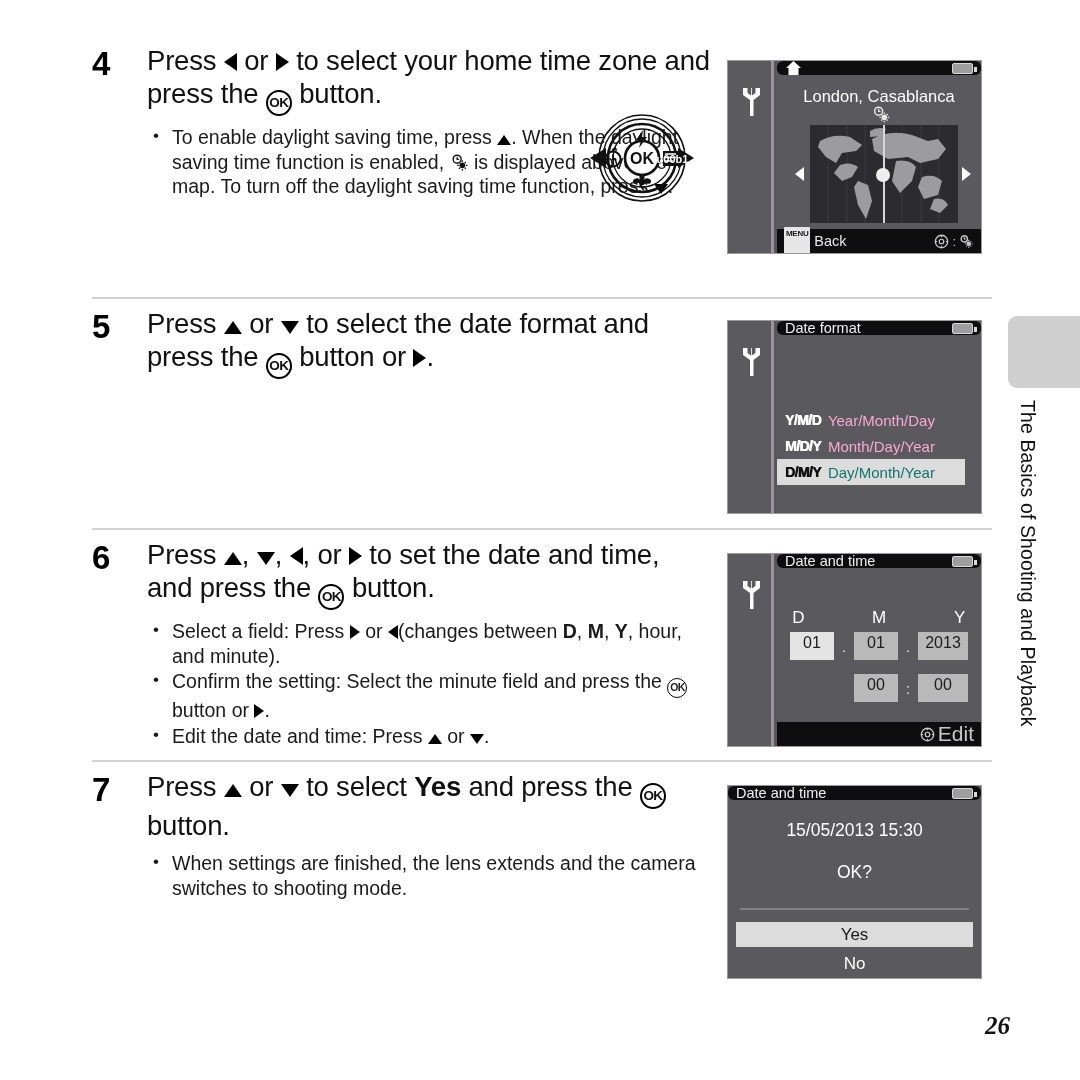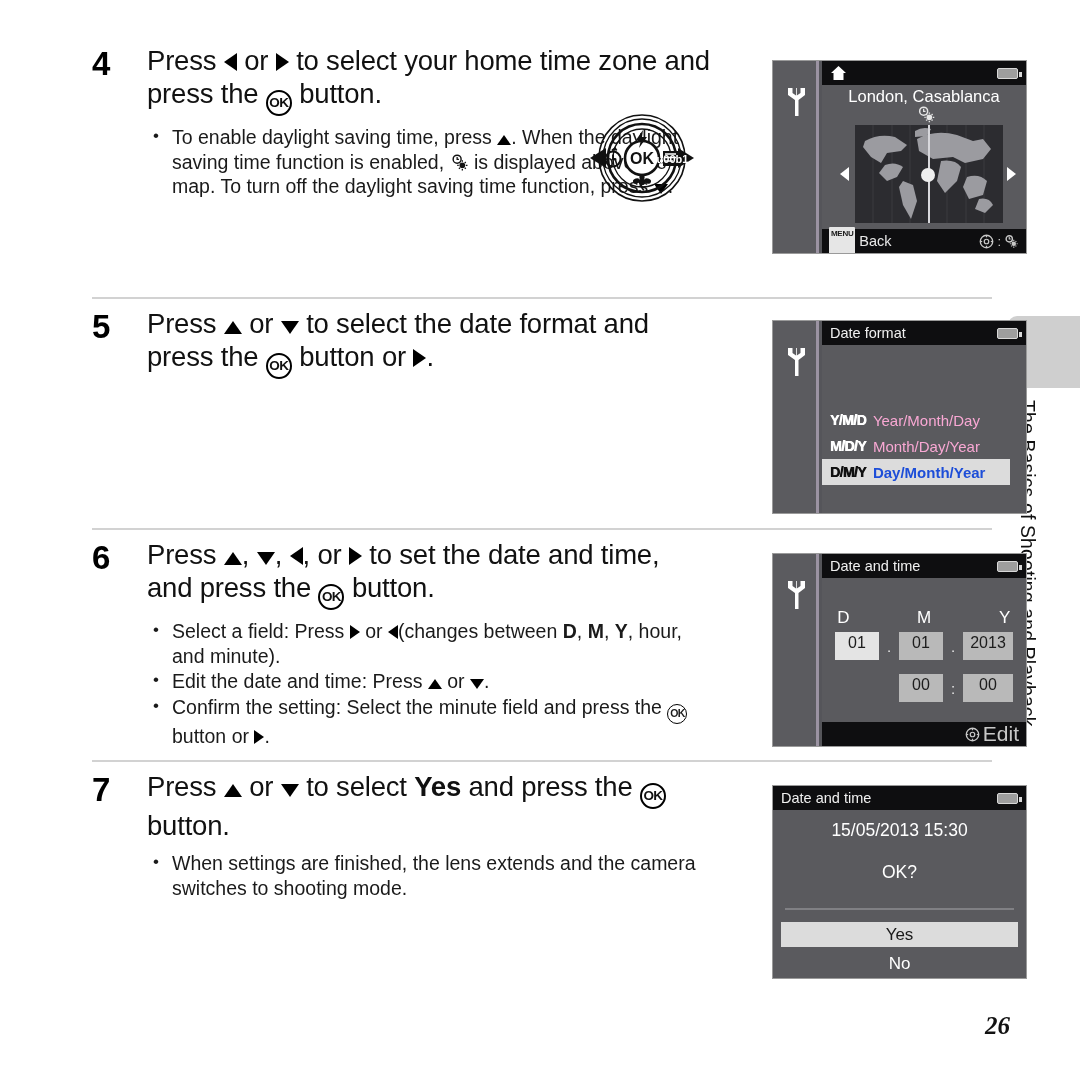--- a/index.html
+++ b/index.html
@@ -140,46 +140,46 @@
     left: 562px; top: 112px;
     width: 160px; height: 92px;
   }
 
   
   .lcd {
     position: absolute;
     border: 1.5px solid #9a9a9a;
     background: #55555a;
     overflow: hidden;
-    margin-left: 45px;
   }
   .lcd-side {
     position: absolute;
     left: 0; top: 0; bottom: 0;
     width: 46px;
     background: #5b5b5f;
     border-right: 3px solid #9b93a2;
     display: flex;
     align-items: flex-start;
     justify-content: center;
     padding-top: 26px;
   }
   .lcd-main {
     position: absolute;
     left: 49px; right: 0; top: 0; bottom: 0;
     background: #5a5a5e;
   }
   .lcd-titlebar {
     position: absolute;
     left: 0; right: 0; top: 0;
-    height: 24px;
+    height: 14px;
     background: #0e0e10;
     display: flex;
     align-items: center;
     padding: 0 8px;
+    border-radius: 6px;
   }
   .lcd-title {
     color: #f0f0f0;
     font-size: 14.5px;
     line-height: 23px;
     flex: 1;
   }
   .battery {
     width: 21px; height: 11px;
     border: 1.6px solid #d8d8d8;
@@ -258,21 +258,21 @@
   .df-code {
     font-family: "Liberation Sans", sans-serif;
     font-size: 14px;
     font-weight: 700;
     color: #ffffff;
     letter-spacing: -.6px;
     text-shadow: .6px 0 0 #fff;
   }
   .df-row.sel .df-code { color: #111; text-shadow: .6px 0 0 #111; }
   .df-text { font-size: 15px; color: #f9a8d4; }
-  .df-row.sel .df-text { color: #1d4ed8; font-weight: bold; }
+  .df-row.sel .df-text { color: #0f766e; }
 
   
   .dt-labels, .dt-fields, .dt-time {
     position: absolute;
     left: 0; right: 0;
     display: flex;
     justify-content: center;
     align-items: center;
   }
   .dt-labels { top: 54px; gap: 38px; }
@@ -534,27 +534,27 @@
         <span class="tri right"></span> to set the date and time,
         and press the <span class="okg">OK</span> button.
       </div>
       <ul class="bullets">
         <li>
           Select a field: Press <span class="tri sm right"></span> or
           <span class="tri sm left"></span>(changes between <b>D</b>, <b>M</b>, <b>Y</b>,
           hour, and minute).
         </li>
         <li>
-          Edit the date and time: Press <span class="tri sm up"></span> or
-          <span class="tri sm down"></span>.
-        </li>
-        <li>
           Confirm the setting: Select the minute field and press the
           <span class="okg sm">OK</span> button or
           <span class="tri sm right"></span>.
+        </li>
+        <li>
+          Edit the date and time: Press <span class="tri sm up"></span> or
+          <span class="tri sm down"></span>.
         </li>
       </ul>
     </div>
   </div>
 
   <div class="lcd" style="left:727px; top:553px; width:255px; height:194px;">
     <div class="lcd-side">
       <svg width="22" height="30" viewBox="0 0 22 30">
         <path d="M4 1 L4 8 L11 13 L11 29 L14.5 29 L14.5 13 L21 8 L21 1 L16.5 1 L16.5 6 L12.8 8.6 L12.8 1 L12 1 L12 8.6 L8.5 6 L8.5 1 Z" fill="#fff"></path>
       </svg>

